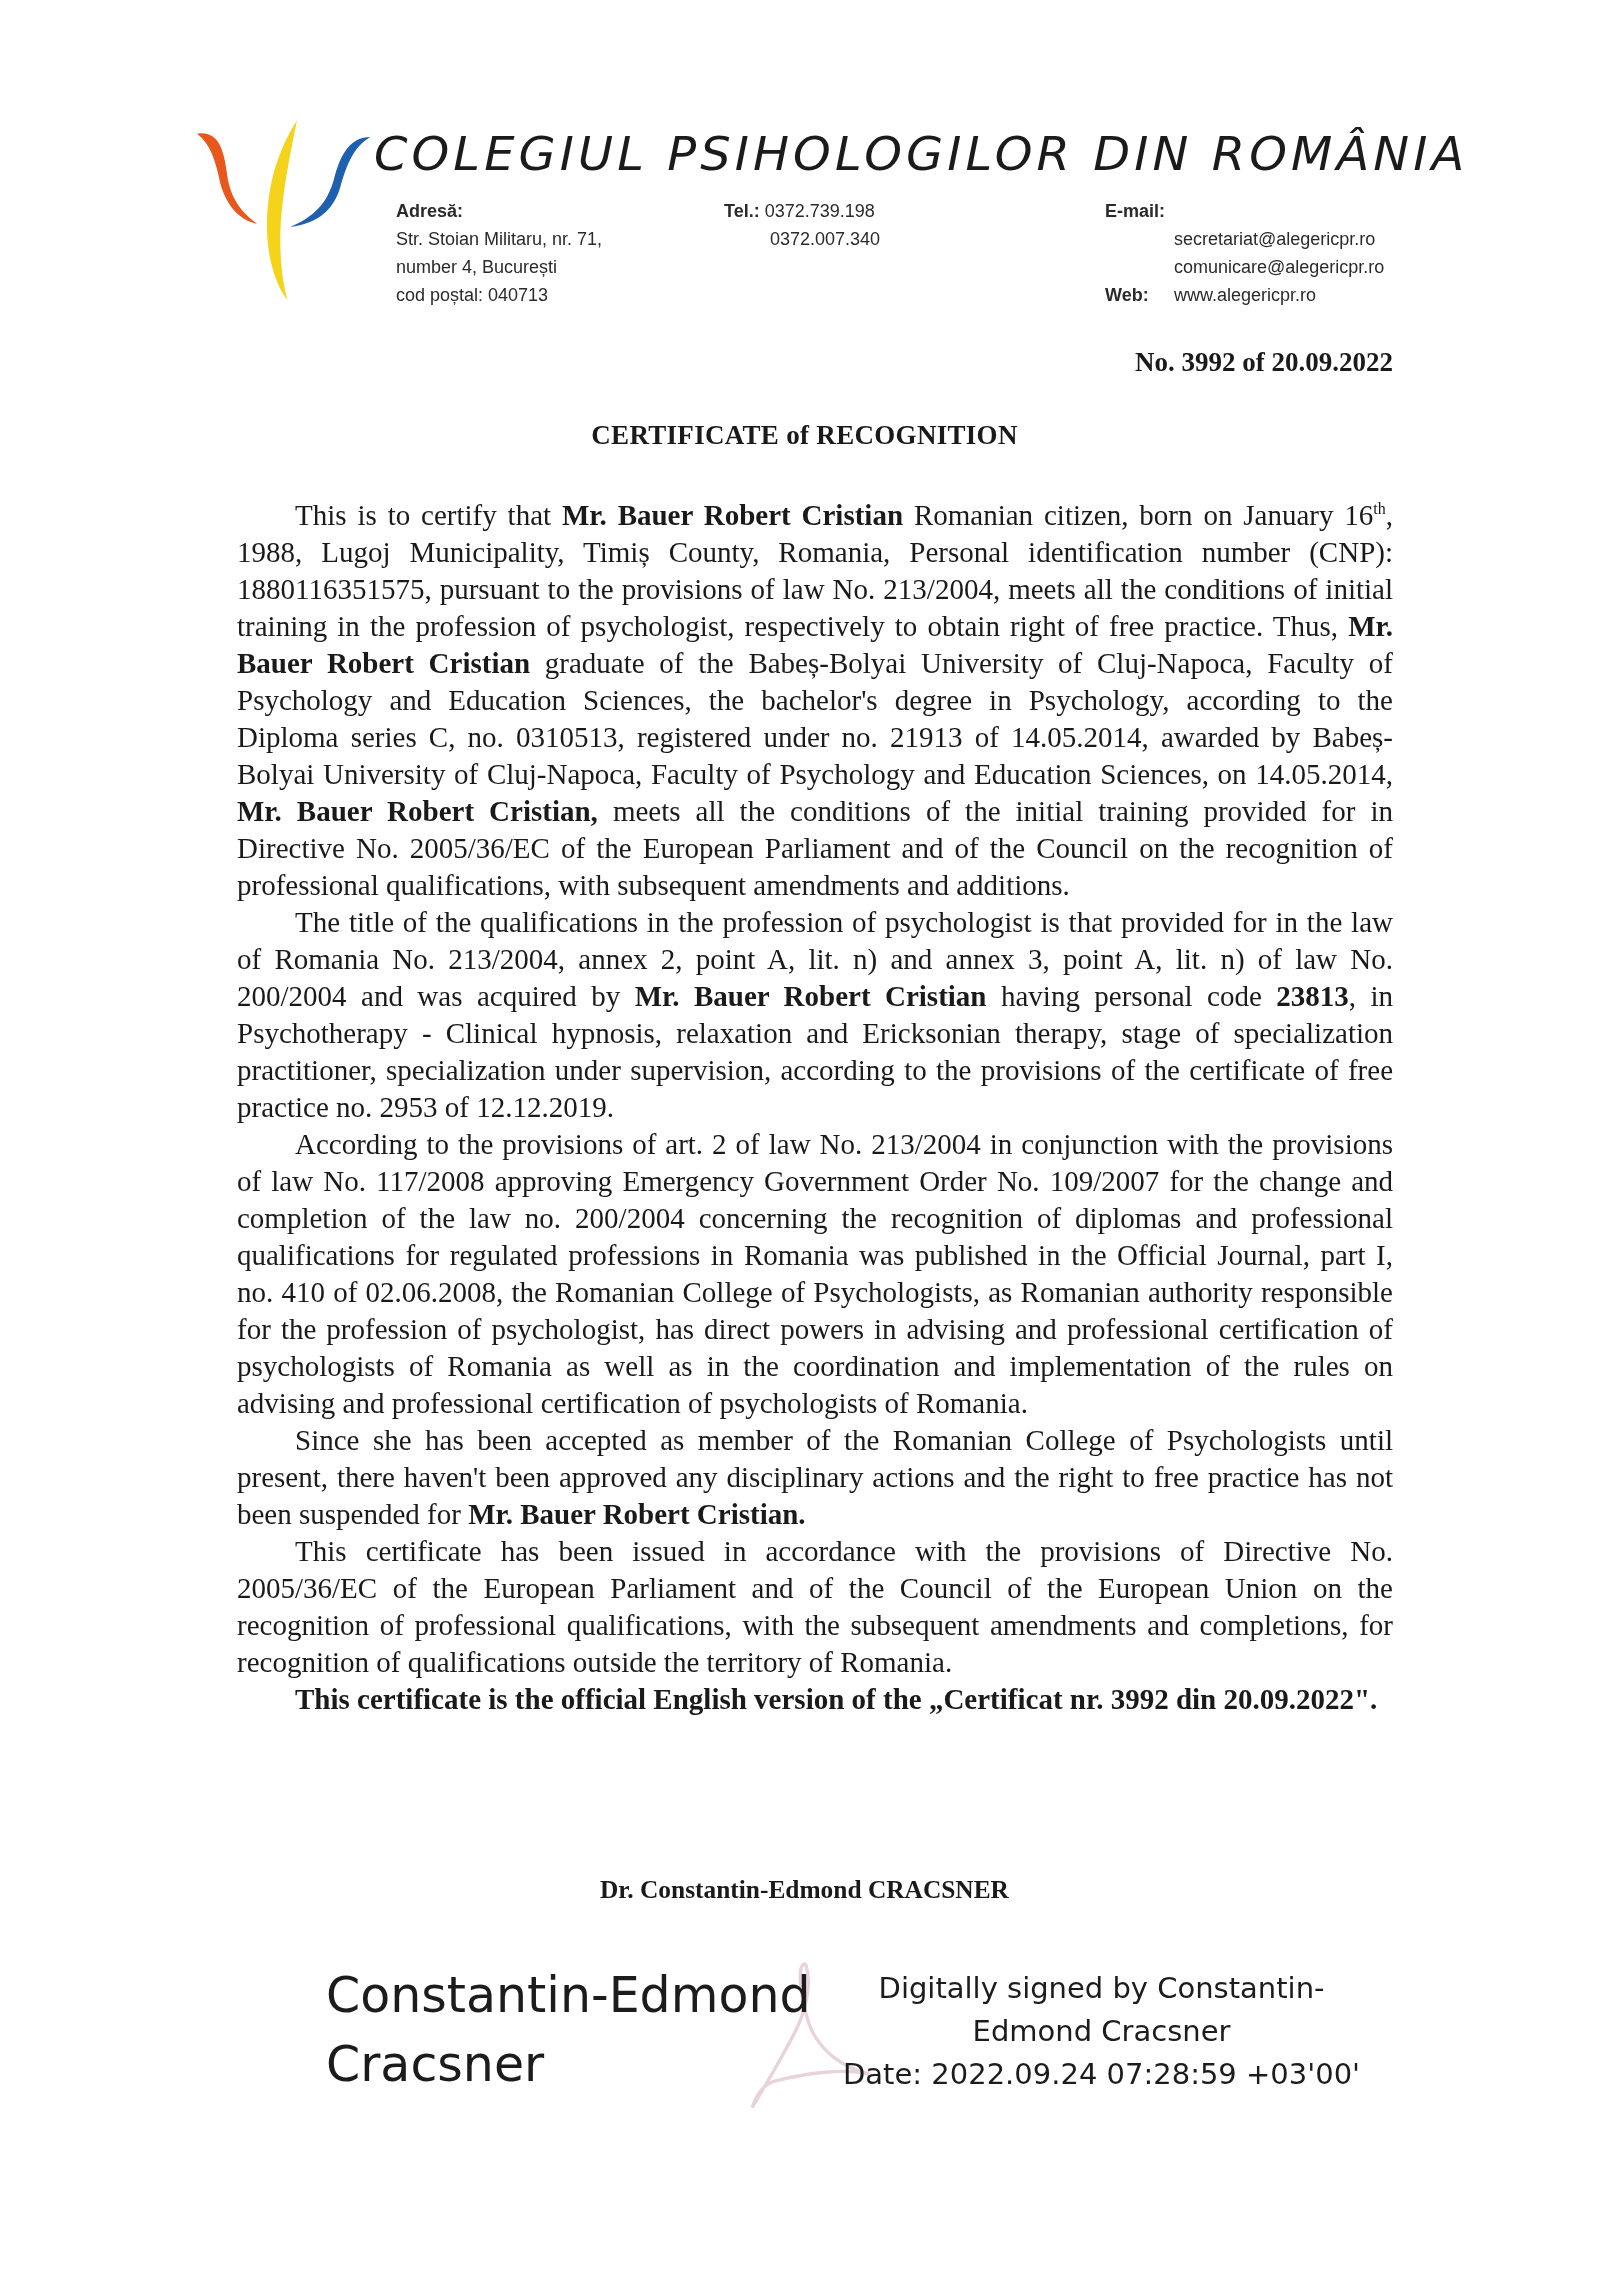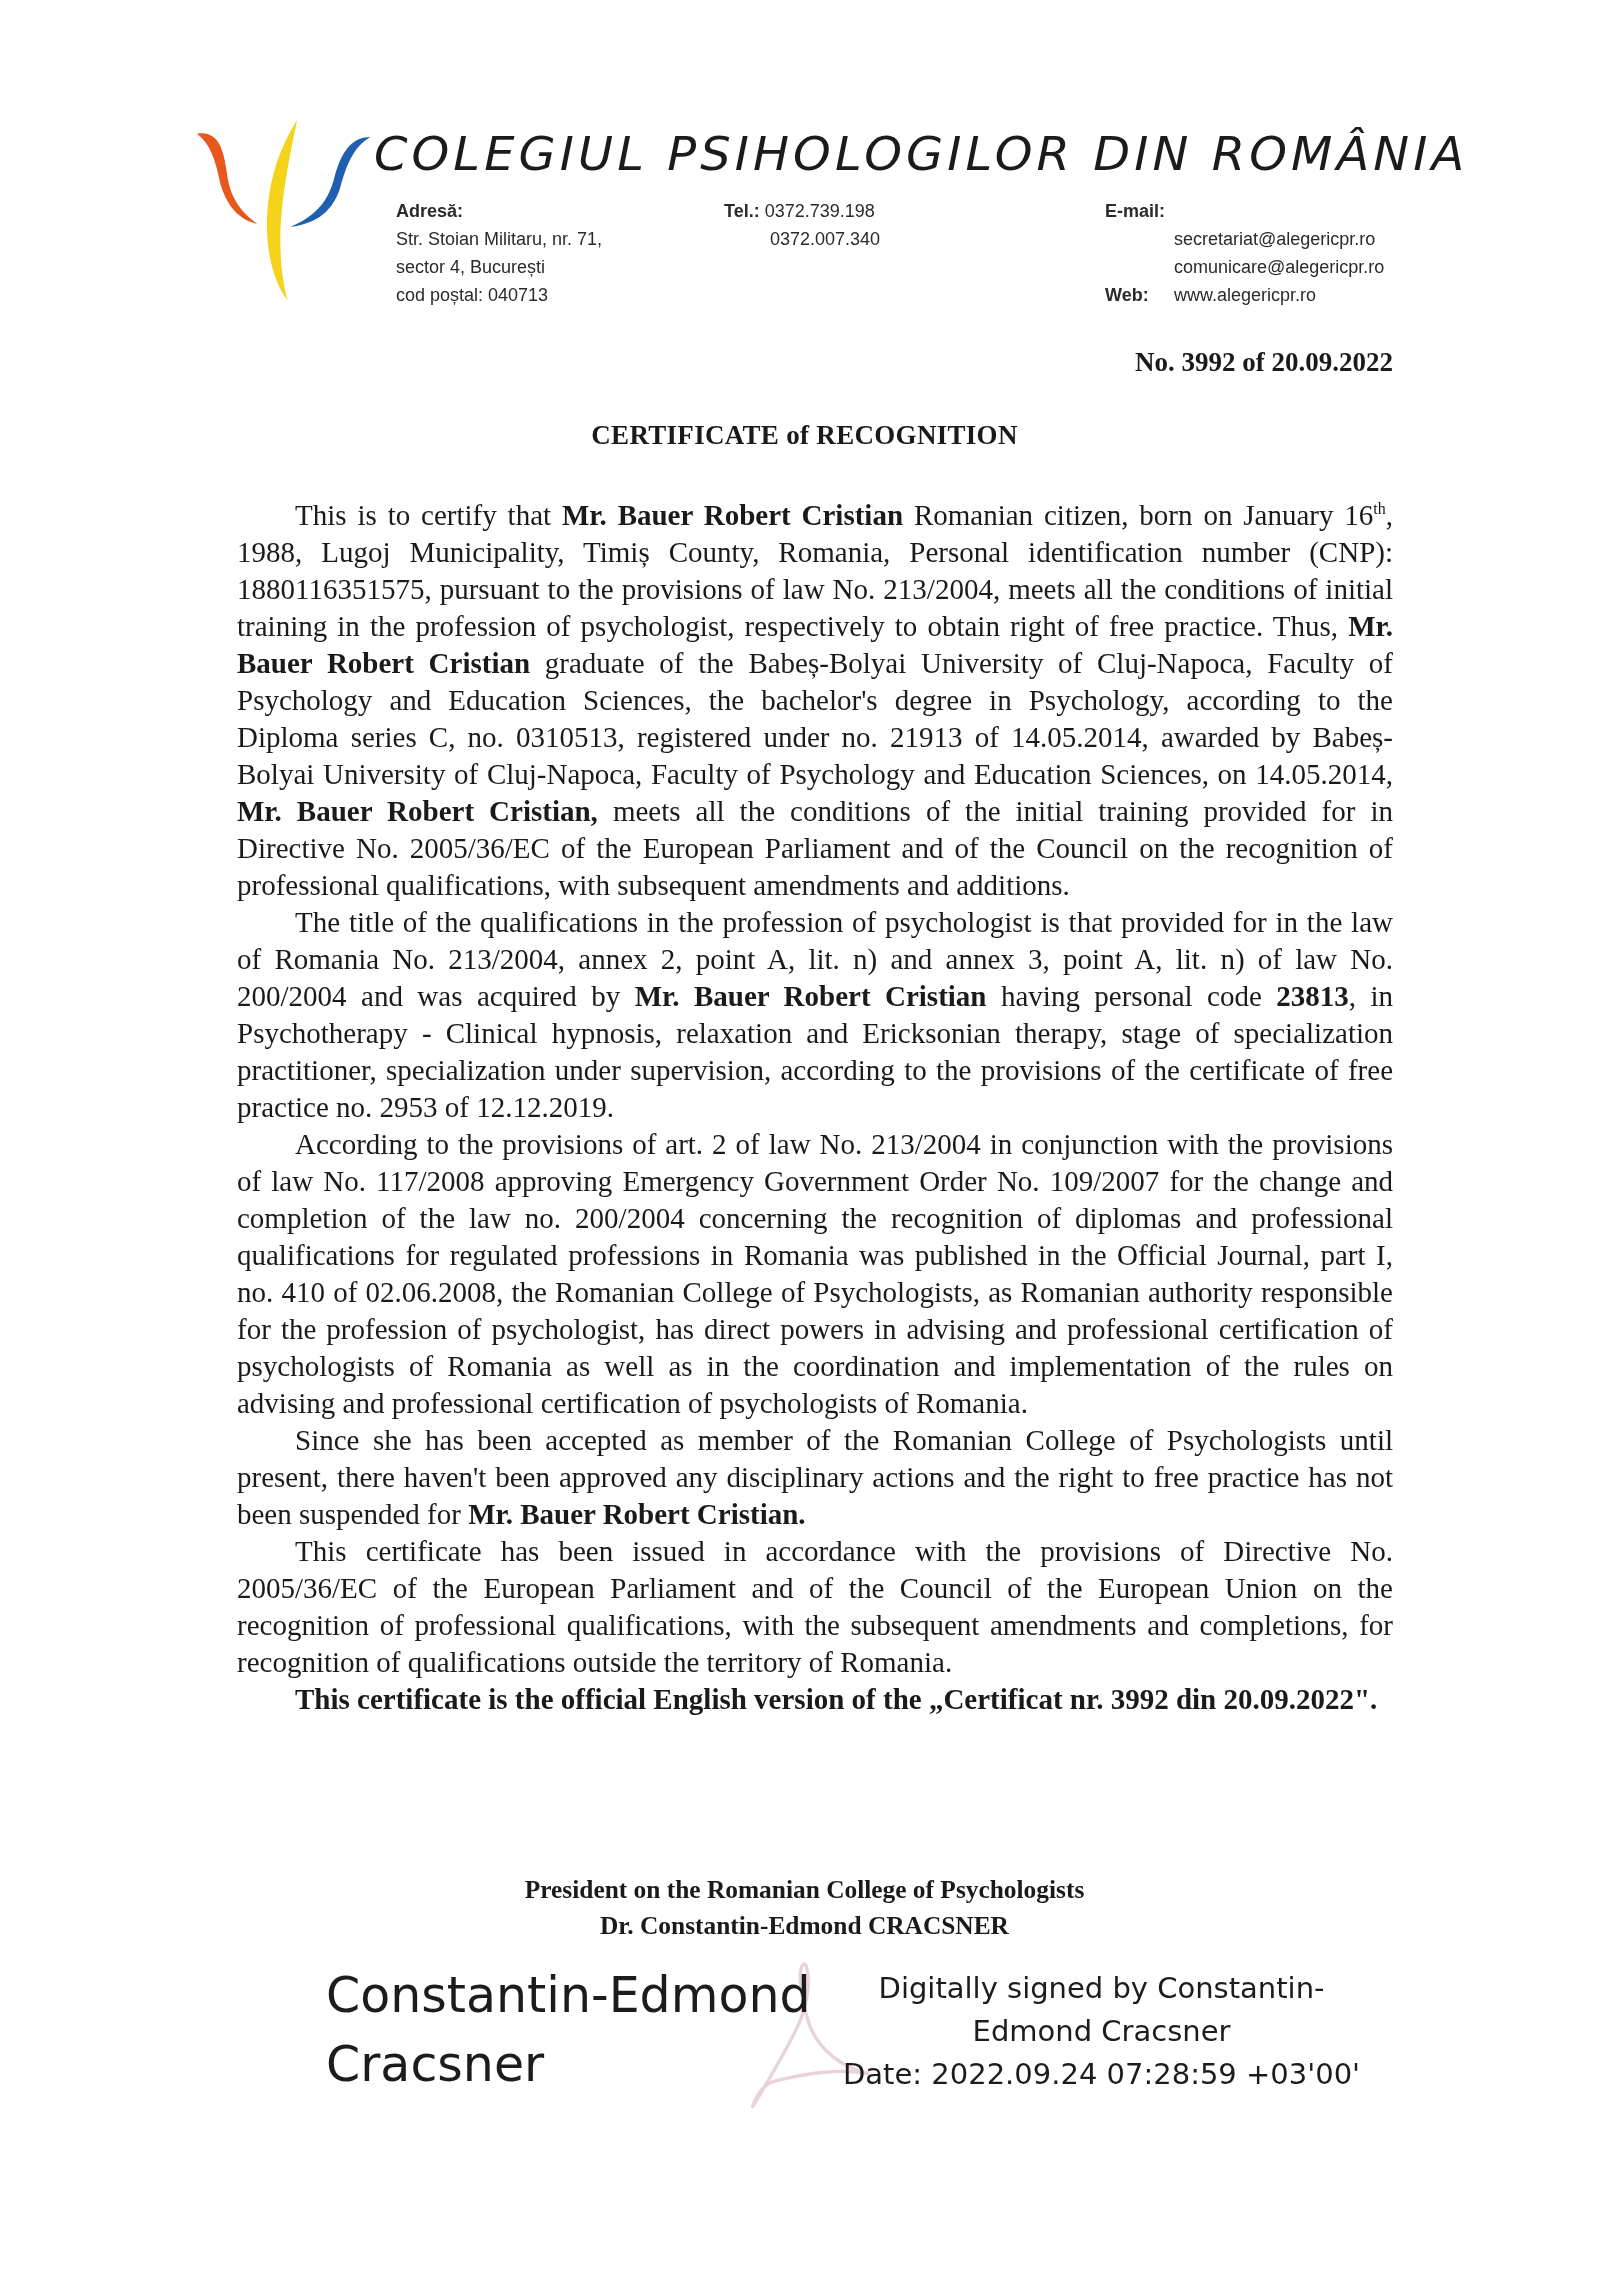--- a/index.html
+++ b/index.html
@@ -33,21 +33,21 @@
   <path d="M10 40 C40 35 50 60 55 100 C60 140 80 160 100 175 C75 170 55 150 45 115 C38 80 30 55 10 40 Z" fill="#e8571c"></path>
   <path d="M160 20 C150 70 135 140 135 200 C135 240 140 270 146 290 C130 270 115 230 115 180 C115 110 135 60 160 20 Z" fill="#f5d31a"></path>
   <path d="M270 45 C240 45 225 70 215 110 C205 145 185 165 150 180 C190 175 215 155 225 120 C235 85 245 60 270 45 Z" fill="#1f5fb0"></path>
 </svg>
 
 <div class="abs org-title">COLEGIUL PSIHOLOGILOR DIN ROMÂNIA</div>
 
 <div class="abs hdr addr">
   <div><b>Adresă:</b></div>
   <div>Str. Stoian Militaru, nr. 71,</div>
-  <div>sector 4, București</div>
+  <div>number 4, București</div>
   <div>cod poștal: 040713</div>
 </div>
 
 <div class="abs hdr tel">
   <div><b>Tel.:</b> <span>0372.739.198</span></div>
   <div class="l2">0372.007.340</div>
 </div>
 
 <div class="abs hdr mail">
   <div class="row">
@@ -73,21 +73,20 @@
 <div class="abs body-text">
   <p><span>This is to certify that </span><b>Mr. Bauer Robert Cristian</b><span> Romanian citizen, born on January 16</span><sup>th</sup><span>, 1988, Lugoj Municipality, Timiș County, Romania, Personal identification number (CNP): 1880116351575, pursuant to the provisions of law No. 213/2004, meets all the conditions of initial training in the profession of psychologist, respectively to obtain right of free practice. Thus, </span><b>Mr. Bauer Robert Cristian</b><span> graduate of the Babeș-Bolyai University of Cluj-Napoca, Faculty of Psychology and Education Sciences, the bachelor's degree in Psychology, according to the Diploma series C, no. 0310513, registered under no. 21913 of 14.05.2014, awarded by Babeș-Bolyai University of Cluj-Napoca, Faculty of Psychology and Education Sciences, on 14.05.2014, </span><b>Mr. Bauer Robert Cristian,</b><span> meets all the conditions of the initial training provided for in Directive No. 2005/36/EC of the European Parliament and of the Council on the recognition of professional qualifications, with subsequent amendments and additions.</span></p>
   <p><span>The title of the qualifications in the profession of psychologist is that provided for in the law of Romania No. 213/2004, annex 2, point A, lit. n) and annex 3, point A, lit. n) of law No. 200/2004 and was acquired by </span><b>Mr. Bauer Robert Cristian</b><span> having personal code </span><b>23813</b><span>, in Psychotherapy - Clinical hypnosis, relaxation and Ericksonian therapy, stage of specialization practitioner, specialization under supervision, according to the provisions of the certificate of free practice no. 2953 of 12.12.2019.</span></p>
   <p>According to the provisions of art. 2 of law No. 213/2004 in conjunction with the provisions of law No. 117/2008 approving Emergency Government Order No. 109/2007 for the change and completion of the law no. 200/2004 concerning the recognition of diplomas and professional qualifications for regulated professions in Romania was published in the Official Journal, part I, no. 410 of 02.06.2008, the Romanian College of Psychologists, as Romanian authority responsible for the profession of psychologist, has direct powers in advising and professional certification of psychologists of Romania as well as in the coordination and implementation of the rules on advising and professional certification of psychologists of Romania.</p>
   <p><span>Since she has been accepted as member of the Romanian College of Psychologists until present, there haven't been approved any disciplinary actions and the right to free practice has not been suspended for </span><b>Mr. Bauer Robert Cristian.</b></p>
   <p>This certificate has been issued in accordance with the provisions of Directive No. 2005/36/EC of the European Parliament and of the Council of the European Union on the recognition of professional qualifications, with the subsequent amendments and completions, for recognition of qualifications outside the territory of Romania.</p>
   <p><b>This certificate is the official English version of the „Certificat nr. 3992 din 20.09.2022".</b></p>
 </div>
 
 <div class="abs pres">
-  <div>President on the Romanian College of Psychologists</div>
   <div>Dr. Constantin-Edmond CRACSNER</div>
 </div>
 
 <svg class="abs sig-mark" viewBox="0 0 200 230">
   <path d="M95 10 C80 10 88 60 100 100 C115 140 150 165 190 175 C150 165 90 175 50 185 C30 190 20 210 15 225 C30 200 60 150 80 110 C95 80 105 40 95 10" fill="none" stroke="#e8d4d8" stroke-width="5"></path>
 </svg>
 
 <div class="abs sig-name">
   <div>Constantin-Edmond</div>
   <div>Cracsner</div>

